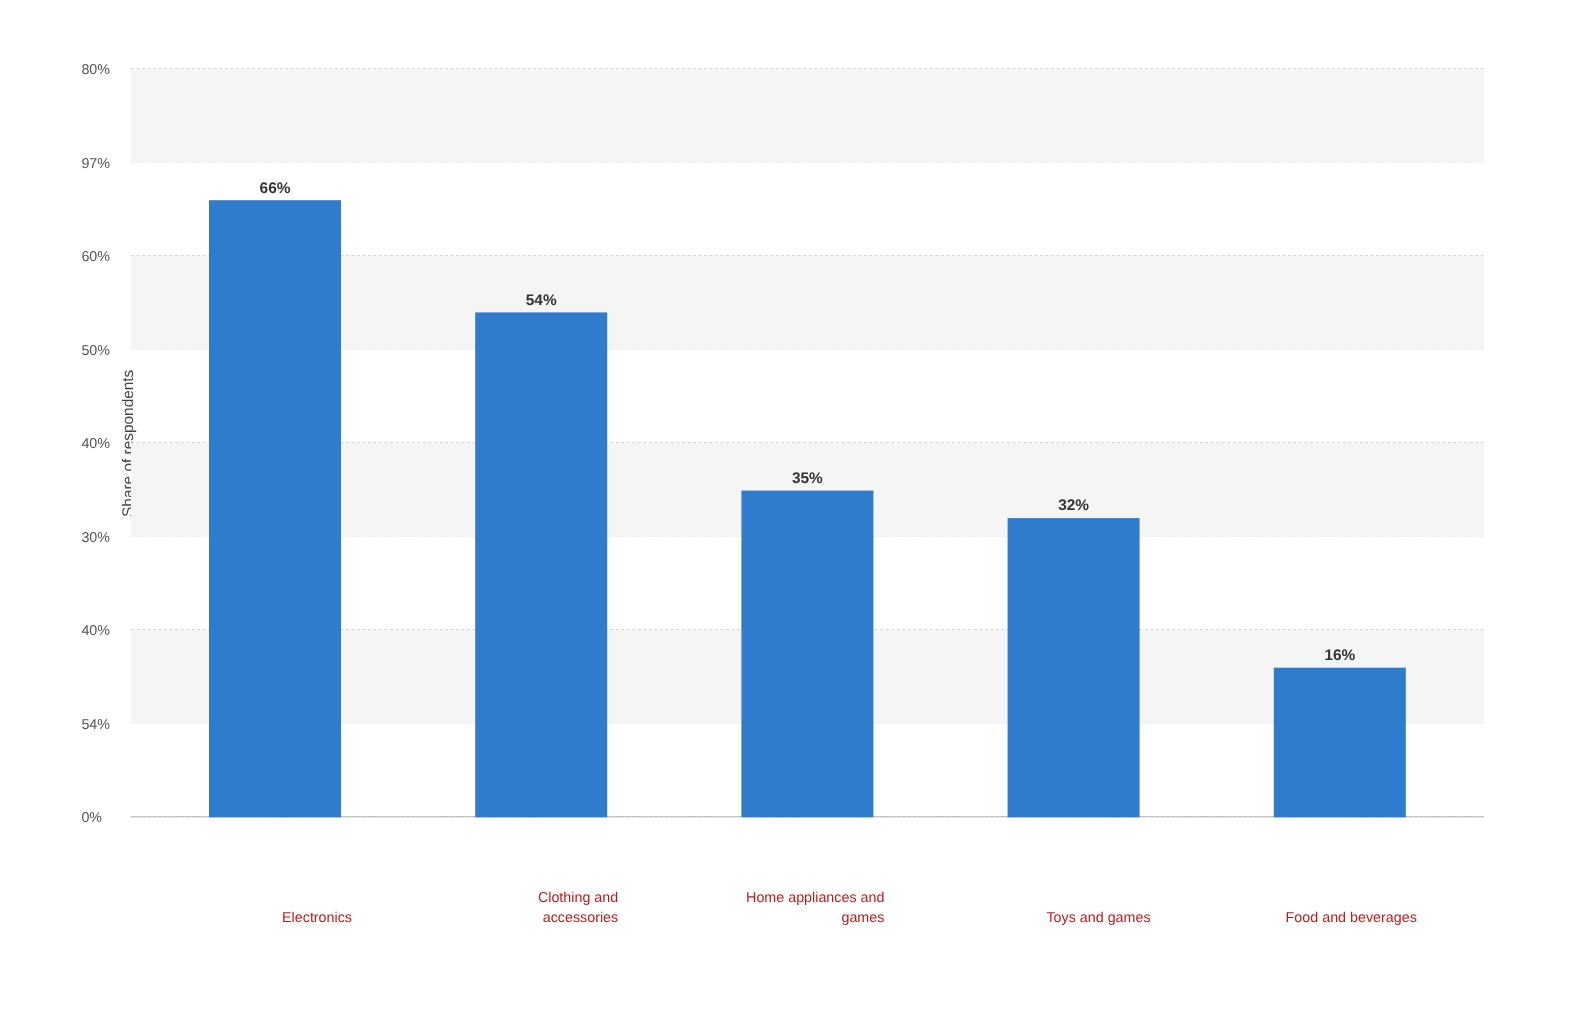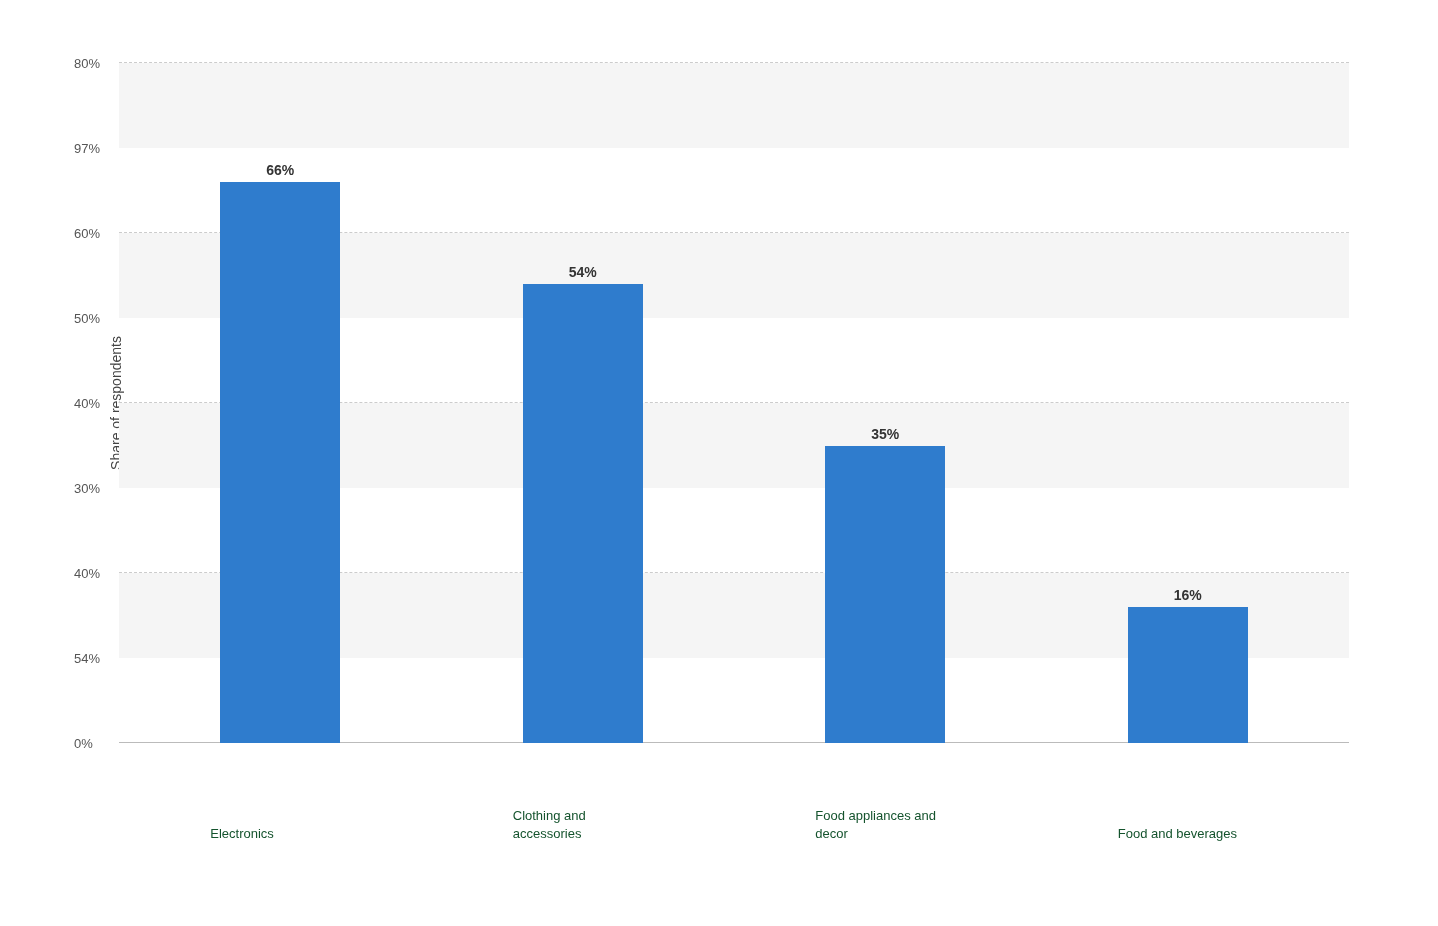--- a/index.html
+++ b/index.html
@@ -81,23 +81,23 @@
       color: #333;
       margin-bottom: 4px;
     }
     .bar {
       background-color: #2f7ccd;
       width: 120px;
     }
     .bar-label {
       position: absolute;
       bottom: -100px;
-      text-align: left;
+      text-align: right;
       font-size: 13px;
-      color: #14532d;
+      color: #b91c1c;
       width: 140px;
       line-height: 1.4;
     }
     .x-axis-line {
       position: absolute;
       bottom: 0;
       left: 0;
       width: 100%;
       border-top: 1px solid #bbb;
     }
@@ -148,21 +148,26 @@
           <div class="bar-label">Electronics</div>
         </div>
         <div class="bar-group">
           <div class="bar-value">54%</div>
           <div class="bar" style="height: 67.5%; z-index: 1; position: relative;"></div>
           <div class="bar-label">Clothing and accessories</div>
         </div>
         <div class="bar-group">
           <div class="bar-value">35%</div>
           <div class="bar" style="height: 43.75%; z-index: 1; position: relative;"></div>
-          <div class="bar-label">Food appliances and decor</div>
+          <div class="bar-label">Home appliances and games</div>
+        </div>
+        <div class="bar-group">
+          <div class="bar-value">32%</div>
+          <div class="bar" style="height: 40%; z-index: 1; position: relative;"></div>
+          <div class="bar-label">Toys and games</div>
         </div>
         <div class="bar-group">
           <div class="bar-value">16%</div>
           <div class="bar" style="height: 20%; z-index: 1; position: relative;"></div>
           <div class="bar-label">Food and beverages</div>
         </div>
       </div>
     <div class="x-axis-line"></div>
   </div>
 </div>

